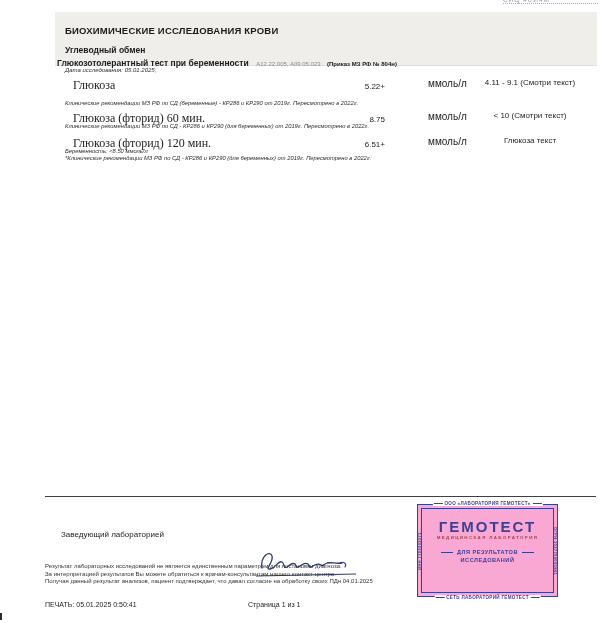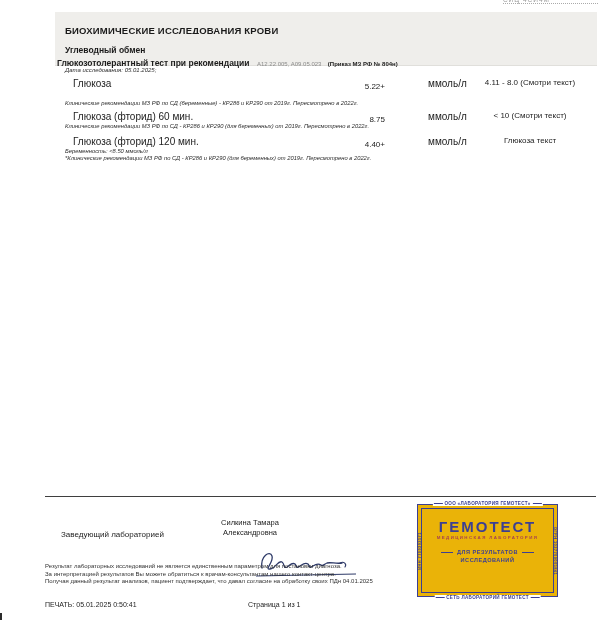--- a/index.html
+++ b/index.html
@@ -20,35 +20,35 @@
 
   
   .results { position:absolute; left:45px; top:52px; width:552px; }
   .test-title { position:absolute; left:12px; top:0; white-space:nowrap; }
   .test-title .tt { font-size:8.5px; font-weight:bold; }
   .test-title .codes { font-size:6px; color:#8a8a8a; margin-left:3px; }
   .test-title .order { font-size:6px; font-weight:bold; color:#222; margin-left:2px; }
   .date-line { position:absolute; left:20px; top:15px; font-size:6px; font-style:italic; color:#2b2b2b; }
 
   .rrow { position:absolute; left:0; width:552px; }
-  .r-name { position:absolute; left:28px; top:0; font-size:10px; color:#1c1c1c; white-space:nowrap; }
+  .r-name { position:absolute; left:28px; top:0; font-size:12px; color:#1c1c1c; white-space:nowrap;font-family:Liberation Serif, serif; }
   .r-val  { position:absolute; left:285px; top:4px; width:55px; text-align:right; font-size:8px; }
   .r-unit { position:absolute; left:383px; top:0; font-size:10px; }
   .r-ref  { position:absolute; left:435px; top:0; width:100px; text-align:center; font-size:8px; line-height:10px; }
   .note { position:absolute; left:20px; font-size:5.8px; font-style:italic; color:#2b2b2b; white-space:nowrap; }
 
   
   .f-rule { position:absolute; left:45px; top:496px; width:551px; height:0; border-top:1.5px solid #3f3f3f; }
   .f-role { position:absolute; left:45px; top:530px; font-size:8px;margin-left:16px; }
   .f-name { position:absolute; left:190px; top:518px; width:120px; text-align:center; font-size:7.5px; line-height:9.5px; }
   .sig-wrap { position:absolute; left:252px; top:546px; width:115px; height:36px; }
   .f-disc { position:absolute; left:45px; top:563px; font-size:6px; line-height:7.6px; color:#333; white-space:nowrap; }
 
   
-  .stamp { position:absolute; left:417px; top:504px; width:141px; height:93px; border:1.5px solid #3c3f92; background:#eab308; }
+  .stamp { position:absolute; left:417px; top:504px; width:141px; height:93px; border:1.5px solid #3c3f92; background:#f9a8d4; }
   .stamp-inner { position:absolute; left:3px; top:3px; right:3px; bottom:3px; border:1px solid #3c3f92; }
   .stamp-org, .stamp-bottom { position:absolute; left:50%; transform:translateX(-50%); background:#fff; display:flex; align-items:center; gap:2px; white-space:nowrap; padding:0 1px; }
   .stamp-org { top:-4px; }
   .stamp-bottom { bottom:-4px; }
   .stamp-org .lbl, .stamp-bottom .lbl { font-size:4.6px; font-weight:bold; color:#3c3f92; letter-spacing:0.3px; }
   .sline { width:9px; height:1px; background:#3c3f92; }
   .stamp-brand { position:absolute; left:0; right:0; top:13px; text-align:center; font-size:15px; font-weight:bold; letter-spacing:2px; color:#3c3f92; }
   .stamp-sub { position:absolute; left:0; right:0; top:30px; text-align:center; font-size:4.4px; font-weight:bold; letter-spacing:1.4px; color:#a8434e; }
   .stamp-purpose { position:absolute; left:0; right:0; top:44px; display:flex; align-items:center; justify-content:center; gap:4px; }
   .stamp-purpose .p1 { font-size:5.6px; font-weight:bold; color:#3c3f92; letter-spacing:0.5px; }
@@ -76,62 +76,58 @@
     <div class="band-t">БИОХИМИЧЕСКИЕ ИССЛЕДОВАНИЯ КРОВИ</div>
   </div>
 
   <div class="band band2">
     <div class="band-t">Углеводный обмен</div>
   </div>
 
   <div class="results">
 
     <div class="test-title">
-      <span class="tt">Глюкозотолерантный тест при рекомендации</span>
+      <span class="tt">Глюкозотолерантный тест при беременности</span>
       <span class="codes">A12.22.005, A09.05.023</span>
       <span class="order">(Приказ МЗ РФ № 804н)</span>
     </div>
 
     <div class="date-line">Дата исследования: 05.01.2025;</div>
 
     <div class="rrow" style="top:26px;">
       <span class="r-name">Глюкоза</span>
       <span class="r-val">5.22+</span>
       <span class="r-unit">ммоль/л</span>
-      <span class="r-ref">4.11 - 8.0 (Смотри текст)</span>
+      <span class="r-ref">4.11 - 9.1 (Смотри текст)</span>
     </div>
     <div class="note" style="top:48px;">Клинические рекомендации МЗ РФ по СД (беременные) - КР286 и КР290 от 2019г. Пересмотрено в 2022г.</div>
 
     <div class="rrow" style="top:59px;">
       <span class="r-name">Глюкоза (фторид) 60 мин.</span>
       <span class="r-val">8.75</span>
       <span class="r-unit">ммоль/л</span>
       <span class="r-ref">&lt; 10 (Смотри текст)</span>
     </div>
     <div class="note" style="top:71px;">Клинические рекомендации МЗ РФ по СД - КР286 и КР290 (для беременных) от 2019г. Пересмотрено в 2022г.</div>
 
     <div class="rrow" style="top:84px;">
       <span class="r-name">Глюкоза (фторид) 120 мин.</span>
-      <span class="r-val">4.40+</span>
+      <span class="r-val">6.51+</span>
       <span class="r-unit">ммоль/л</span>
       <span class="r-ref">Глюкоза текст</span>
     </div>
     <div class="note" style="top:96px;">Беременность: &lt;8.50 ммоль/л</div>
     <div class="note" style="top:103px;">*Клинические рекомендации МЗ РФ по СД - КР286 и КР290 (для беременных) от 2019г. Пересмотрено в 2022г.</div>
 
   </div>
 
   <div class="f-rule"></div>
 
   <div class="f-role">Заведующий лабораторией</div>
 
-  <div class="f-name">
-    <div>Силкина Тамара</div>
-    <div>Александровна</div>
-  </div>
 
   <div class="sig-wrap">
     <svg width="115" height="36" viewBox="0 0 115 36">
       <path d="M10 22 C 8 10, 18 4, 20 10 C 22 16, 12 24, 18 23 C 24 22, 26 14, 30 16 C 33 18, 31 23, 35 21 C 38 19, 40 16, 43 18 C 45 20, 44 23, 48 20 C 51 18, 53 16, 56 18 C 58 20, 57 23, 61 20 C 64 18, 66 17, 69 19 C 71 21, 72 18, 75 17 C 79 16, 84 18, 90 17" fill="none" stroke="#2e3a68" stroke-width="1.3" stroke-linecap="round"></path>
       <path d="M88 17 C 92 15, 95 18, 93 21" fill="none" stroke="#2e3a68" stroke-width="1.1" stroke-linecap="round"></path>
       <line x1="4" y1="30" x2="104" y2="28" stroke="#2e3a68" stroke-width="1.1"></line>
     </svg>
   </div>
 
   <div class="f-disc">

